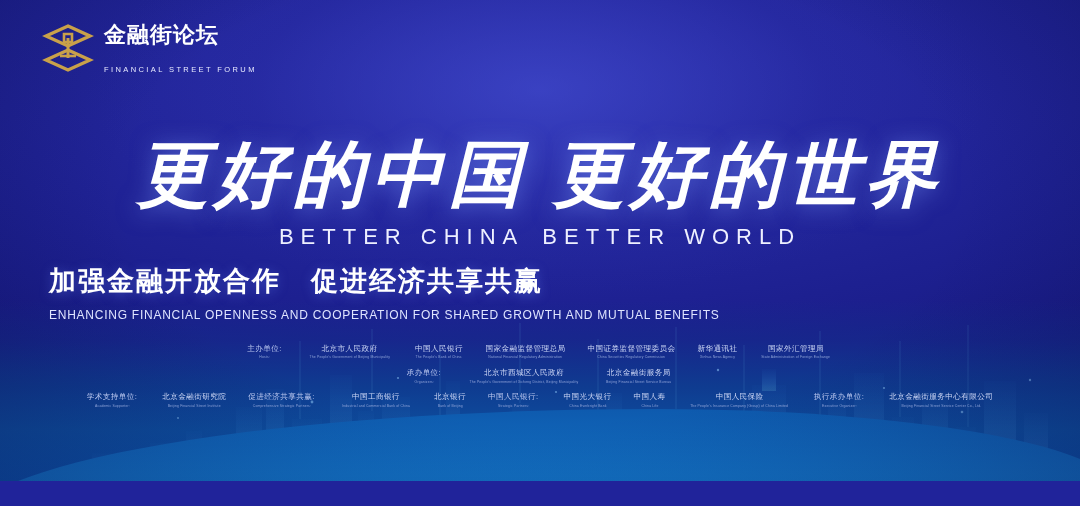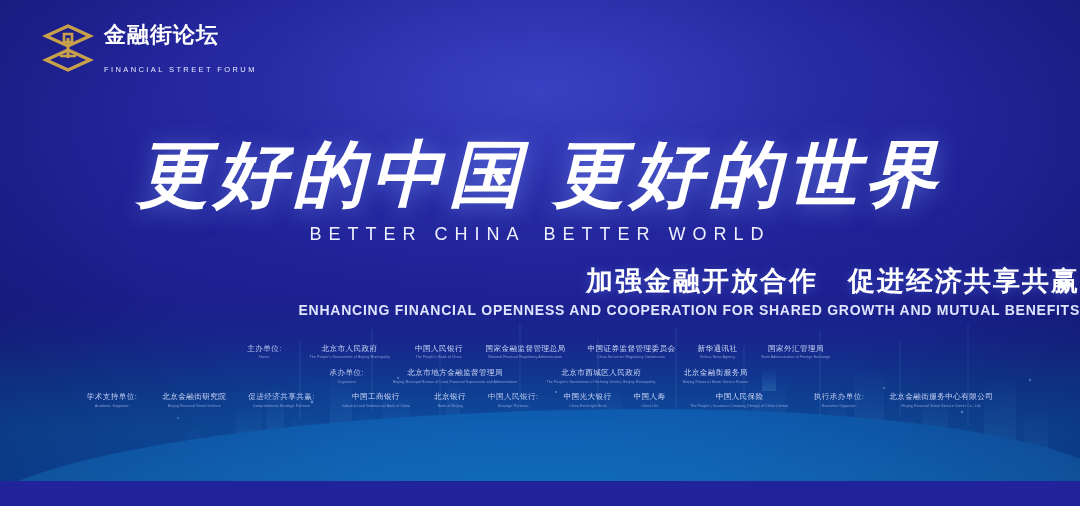--- a/index.html
+++ b/index.html
@@ -82,37 +82,37 @@
     font-family:"DejaVu Serif", serif;
     font-size:72px; font-weight:700; color:#ffffff;
     letter-spacing:6px; line-height:1.05;
     font-style:italic;
     text-shadow:0 3px 22px rgba(130,160,255,.5);
     white-space:nowrap;
   }
   .slogan-cn .gap { display:inline-block; width:26px; }
   .slogan-en {
     margin-top:12px;
-    font-size:18px; font-weight:400; color:#eef0ff;
+    font-size:22px; font-weight:400; color:#eef0ff;
     letter-spacing:7px;
   }
   .slogan-en .gap2 { display:inline-block; width:18px; }
 
   
-  .sub-wrap { position:absolute; left:4px; right:0; top:266px; text-align:right;padding-left:45px; }
+  .sub-wrap { position:absolute; left:4px; right:0; top:266px; text-align:left;padding-left:45px; }
   .sub-cn {
     font-size:27px; font-weight:700; color:#ffffff;
     letter-spacing:2px; line-height:1.15;
     text-shadow:0 2px 12px rgba(110,140,255,.4);
     white-space:nowrap;
   }
   .sub-cn .gap3 { display:inline-block; width:30px; }
   .sub-en {
-    margin-top:5px;
-    font-size:14px; font-weight:700; color:#dfe4ff;
+    margin-top:11px;
+    font-size:12px; font-weight:400; color:#dfe4ff;
     letter-spacing:.75px;
   }
 
   
   .credits {
     position:absolute; left:0; right:0; top:344px;
     display:flex; flex-direction:column; align-items:center; gap:8px;
   }
   .credit-row { display:flex; align-items:flex-start; justify-content:center; }
   .credit-cell { display:flex; flex-direction:column; align-items:center; padding:0 11px; }
@@ -273,24 +273,20 @@
           <div class="c-cn">国家外汇管理局</div>
           <div class="c-en">State Administration of Foreign Exchange</div>
         </div>
       </div>
       <div class="credit-row">
         <div class="credit-cell label">
           <div class="c-cn">承办单位:</div>
           <div class="c-en">Organizers:</div>
         </div>
         <div class="credit-cell">
-          <div class="c-cn">北京市地方金融监督管理局</div>
-          <div class="c-en">Beijing Municipal Bureau of Local Financial Supervision and Administration</div>
-        </div>
-        <div class="credit-cell">
           <div class="c-cn">北京市西城区人民政府</div>
           <div class="c-en">The People's Government of Xicheng District, Beijing Municipality</div>
         </div>
         <div class="credit-cell">
           <div class="c-cn">北京金融街服务局</div>
           <div class="c-en">Beijing Financial Street Service Bureau</div>
         </div>
       </div>
       <div class="credit-row">
         <div class="credit-cell label">

